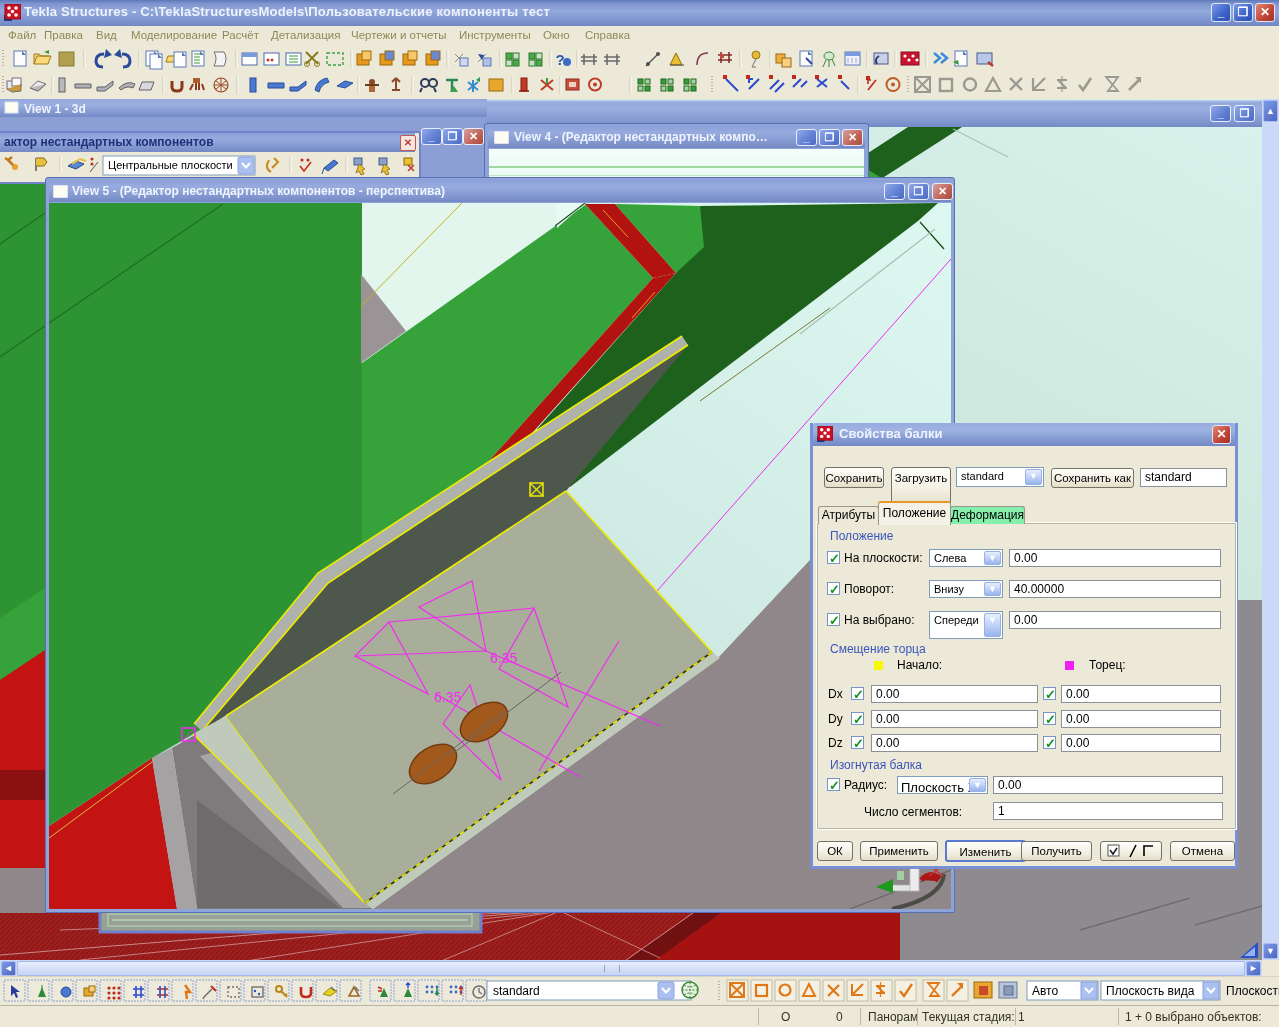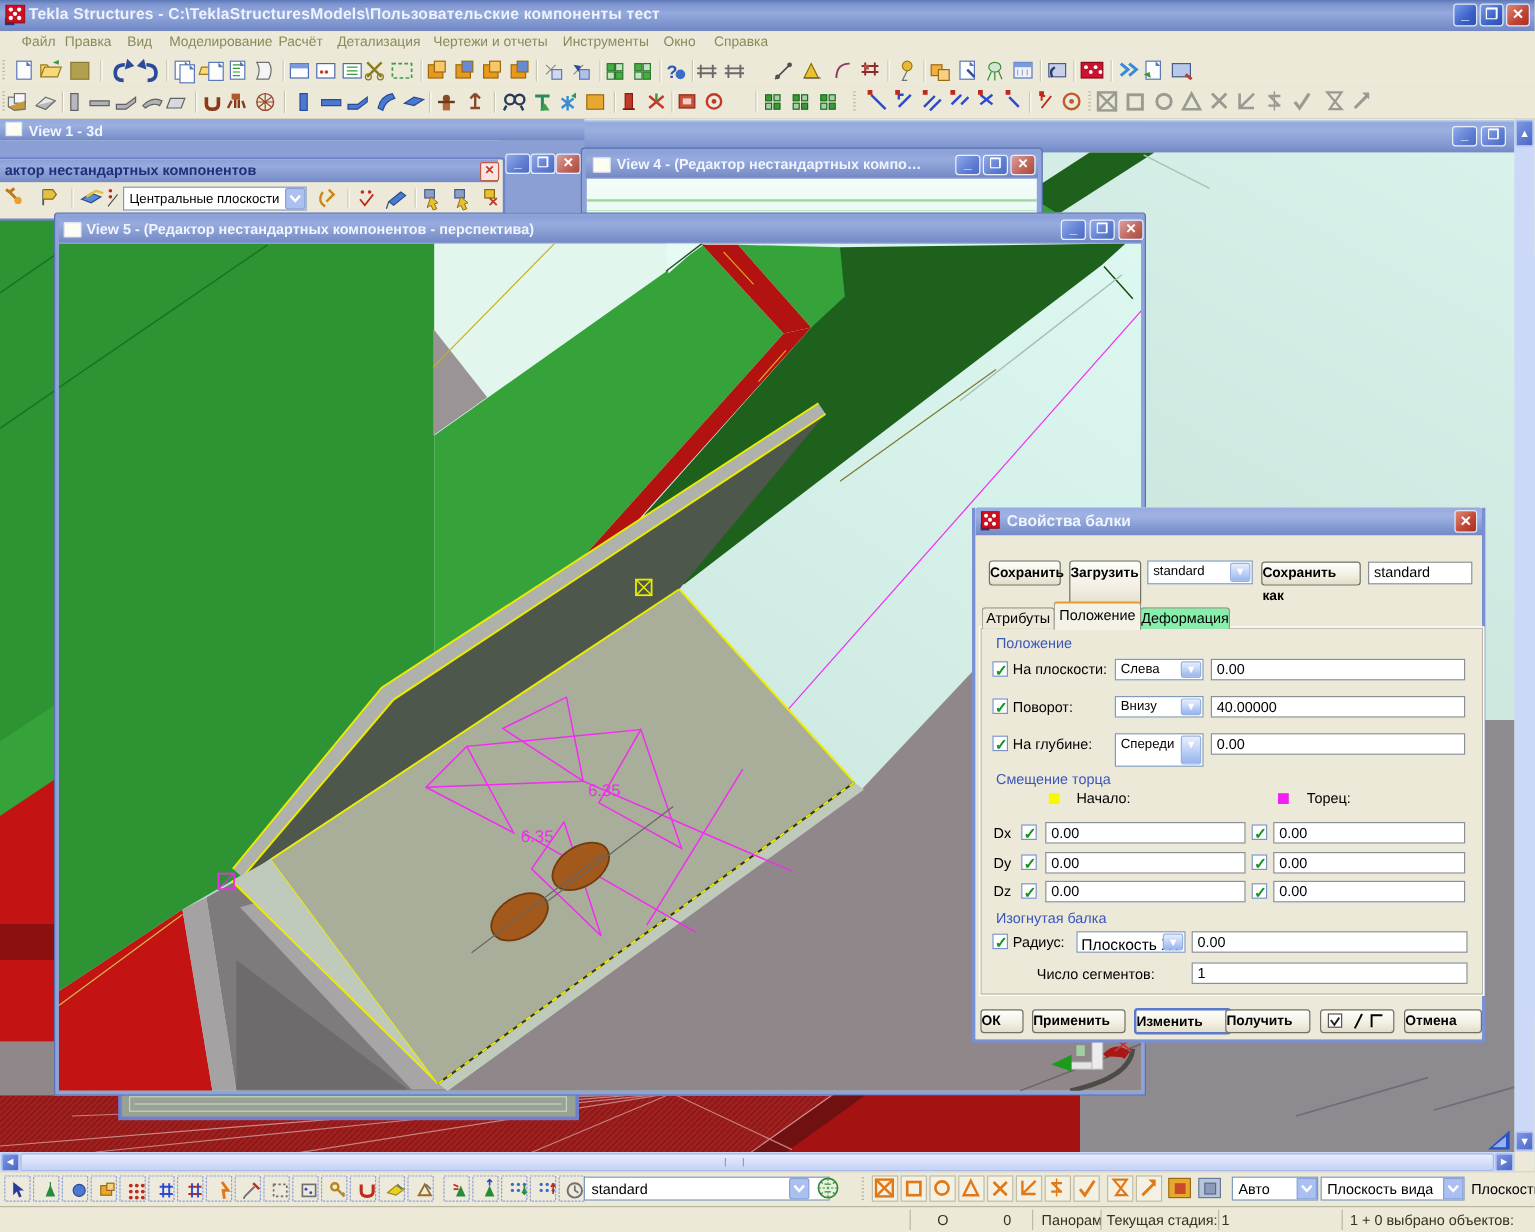--- a/index.html
+++ b/index.html
@@ -5,32 +5,32 @@
 html,body{margin:0;padding:0;width:1279px;height:1027px;overflow:hidden;background:#ece9d8;font-family:"Liberation Sans",sans-serif;}
 .abs{position:absolute;}
 #app{position:relative;width:1279px;height:1027px;padding-left:14px;}
 
 #titlebar{left:0;top:0;width:1279px;height:26px;background:linear-gradient(#5d78b8 0%,#7e95cf 14%,#94a9dc 42%,#8199d2 70%,#7287c2 100%);}
 #titlebar .ttext{left:24px;top:4px;color:#eef2fc;font-size:13px;font-weight:bold;letter-spacing:.2px;}
 .wbtn{width:20px;height:19px;border-radius:3px;border:1px solid #dce6f8;box-sizing:border-box;color:#fff;text-align:center;line-height:16px;font-size:12px;font-weight:bold;}
 .wbtn.b{background:linear-gradient(135deg,#7a9ae8 0%,#3c62c8 60%,#2c4eb0 100%);}
 .wbtn.r{background:linear-gradient(135deg,#e08872 0%,#c04434 60%,#a63022 100%);}
 #menubar{left:0;top:26px;width:1279px;height:20px;background:#ece9d8;}
-.mi{top:3px;color:#8b8b59;font-size:11.5px;margin-left:10px;}
+.mi{top:3px;color:#8b8b59;font-size:11.5px;}
 .tbar{left:0;width:1279px;height:26px;background:#ece9d8;}
 
 .wtitle{background:linear-gradient(#8ba0d8 0%,#97abde 30%,#7f94cc 80%,#7488c4 100%);}
 .vbtn{width:21px;height:17px;border-radius:3px;border:1px solid #e8eefc;box-sizing:border-box;color:#fff;text-align:center;line-height:14px;font-size:11px;font-weight:bold;background:linear-gradient(135deg,#93aae8 0%,#5f7ed4 60%,#4c6ac0 100%);}
 .vbtn.r{background:linear-gradient(135deg,#d8a0a0 0%,#c06458 60%,#aa4a3e 100%);}
 .wt-text{color:#f0f4fe;font-size:12px;font-weight:bold;white-space:nowrap;}
 .wicon{width:13px;height:11px;background:#fdfdf1;border:1px solid #e0e4f0;border-radius:1px;}
 
 #dlg{left:810px;top:423px;width:428px;height:446px;background:#ece9d8;border:3px solid #7a90d4;border-top:none;border-radius:0 0 2px 2px;box-sizing:border-box;}
 #dlgtitle{left:0;top:0;width:422px;height:23px;background:linear-gradient(#96abdf 0%,#9fb2e2 30%,#8097d0 75%,#7289c6 100%);border-radius:2px 2px 0 0;}
-.xpbtn{background:linear-gradient(#fefefa,#f2efe2 60%,#e3ddc8);border:1px solid #717268;border-radius:3px;box-sizing:border-box;color:#000;font-size:11.5px;text-align:left;font-weight:bold;}
+.xpbtn{background:linear-gradient(#fefefa,#f2efe2 60%,#e3ddc8);border:1px solid #717268;border-radius:3px;box-sizing:border-box;color:#000;font-size:11.5px;text-align:center;}
 .field{background:#fff;border:1px solid #8a9095;box-sizing:border-box;font-size:12px;color:#000;padding-left:4px;}
 .combo{background:#fff;border:1px solid #7f9db9;box-sizing:border-box;font-size:11px;color:#000;}
 .carrow{position:absolute;right:1px;top:1px;bottom:1px;width:15px;background:linear-gradient(#e6eefe 0%,#c0d2f8 50%,#96b4ee 100%);border:1px solid #9ab0dc;border-radius:2px;color:#fff;font-size:9px;line-height:13px;text-align:center;}
 .cb{width:13px;height:13px;background:#fff;border:1px solid #7b94c8;box-sizing:border-box;}
 .check{position:absolute;left:1px;top:-1px;color:#179421;font-size:13px;font-weight:bold;}
 .blab{color:#3b56bb;font-size:12px;}
 .dlab{color:#000;font-size:12px;}
 
 .sb{background:#cbd8f8;}
 .sbtn{background:linear-gradient(135deg,#7e9ae4,#4c66c4);border:1px solid #aabcf0;border-radius:2px;box-sizing:border-box;color:#fff;font-size:9px;text-align:center;line-height:14px;}
@@ -571,21 +571,21 @@
       </div>
       <span class="abs dlab" style="left:31px;top:159px">Поворот:</span>
  <div class="abs combo" style="left:116px;top:157px;width:74px;height:18px">
         <span style="position:absolute;left:4px;top:2px">Внизу</span>
         <div class="carrow">▼</div>
       </div>
       <div class="abs field" style="left:196px;top:157px;width:212px;height:18px;line-height:16px">40.00000</div>
  <div class="abs cb" style="left:14px;top:190px">
         <span class="check">✓</span>
       </div>
-      <span class="abs dlab" style="left:31px;top:190px">На глубине:</span>
+      <span class="abs dlab" style="left:31px;top:190px">На выбрано:</span>
  <div class="abs combo" style="left:116px;top:188px;width:74px;height:28px">
         <span style="position:absolute;left:4px;top:2px">Спереди</span>
         <div class="carrow">▼</div>
       </div>
       <div class="abs field" style="left:196px;top:188px;width:212px;height:18px;line-height:16px">0.00</div>
  <span class="abs blab" style="left:17px;top:219px">Смещение торца</span>
  <div class="abs" style="left:61px;top:238px;width:9px;height:9px;background:#f8f800"></div>
  <span class="abs dlab" style="left:84px;top:235px">Начало:</span>
  <div class="abs" style="left:252px;top:238px;width:9px;height:9px;background:#f320f3"></div>
  <span class="abs dlab" style="left:276px;top:235px">Торец:</span>

